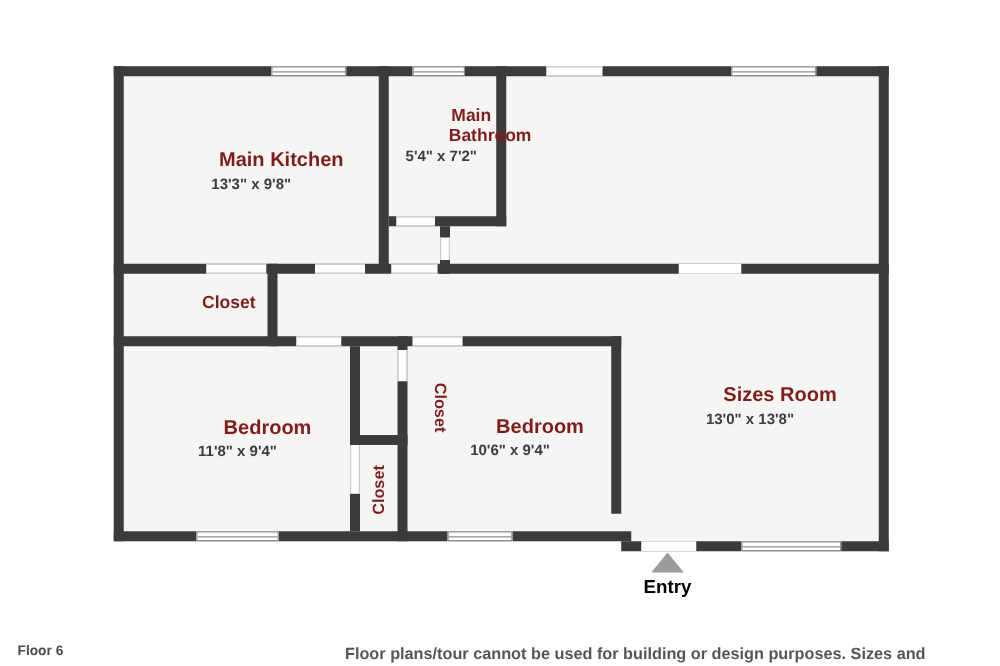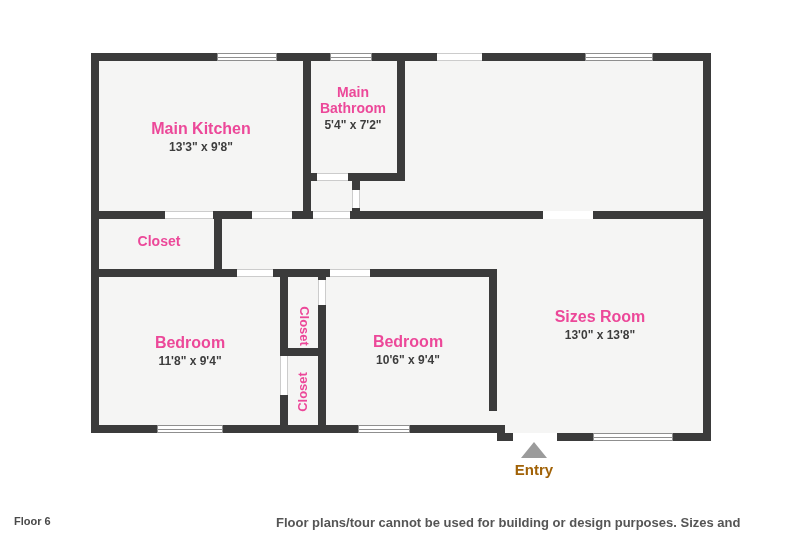--- a/index.html
+++ b/index.html
@@ -10,39 +10,39 @@
   .plan{position:absolute;left:0;top:0;width:800px;height:533px;}
   .floor{position:absolute;background:var(--floor,#f5f5f4);z-index:0;}
   .wall{position:absolute;background:var(--wall,#3b3b3b);z-index:1;}
   .window{position:absolute;background:#ffffff;border:1px solid #8f8f8f;box-sizing:border-box;z-index:2;}
   .window.h::after{content:"";position:absolute;left:0;right:0;top:50%;border-top:1px solid #8f8f8f;}
   .door{position:absolute;background:#ffffff;box-sizing:border-box;z-index:2;}
   .door.h{border-top:1px solid #cccccc;border-bottom:1px solid #cccccc;}
   .door.v{border-left:1px solid #cccccc;border-right:1px solid #cccccc;}
   .opening{position:absolute;background:#ffffff;z-index:2;}
   .room-label{position:absolute;transform:translateX(-50%);text-align:center;z-index:3;white-space:nowrap;}
-  .room-name{font-size:16px;font-weight:700;line-height:1.15;color:#ec4899;}
+  .room-name{font-size:16px;font-weight:700;line-height:1.15;color:#7f1d1d;margin-left:48px;}
   .room-name.sm{font-size:14px;}
   .room-dims{font-size:12px;font-weight:700;margin-top:2px;color:#3d3d3d;}
   .room-label.wrap{white-space:normal;width:84px;}
   .room-label.vertical{transform:translateY(-50%);writing-mode:vertical-rl;white-space:nowrap;}
   .room-label.vertical .room-name{font-size:13px;}
   .room-label.vertical.flip{transform:translateY(-50%) rotate(180deg);}
   .watermark{
     position:absolute;left:91px;top:346px;width:620px;text-align:center;z-index:4;
     font-size:46px;font-weight:400;letter-spacing:1px;color:rgba(80,80,80,0.22);
     pointer-events:none;white-space:nowrap;
   }
   .entry-arrow{
     position:absolute;left:521px;top:442px;width:0;height:0;z-index:3;
     border-left:13px solid transparent;border-right:13px solid transparent;
     border-bottom:16px solid #9b9b9b;
   }
   .entry-label{position:absolute;left:534px;top:461px;transform:translateX(-50%);
-    font-size:15px;font-weight:700;color:#a16207;z-index:3;}
+    font-size:15px;font-weight:700;color:#000000;z-index:3;}
   .footer-address{position:absolute;left:14px;top:501px;font-size:11px;font-weight:700;color:#4a4a4a;}
   .footer-floor{position:absolute;left:14px;top:515px;font-size:11px;font-weight:700;color:#4a4a4a;}
   .footer-disclaimer{position:absolute;left:276px;top:515px;font-size:13px;font-weight:700;color:#555555;}
 </style>
 </head>
 <body>
 
 <div class="screen">
   <div class="plan" id="plan">
       <div class="floor" style="left: 497px; top: 219px; width: 214px; height: 222px;"></div>

